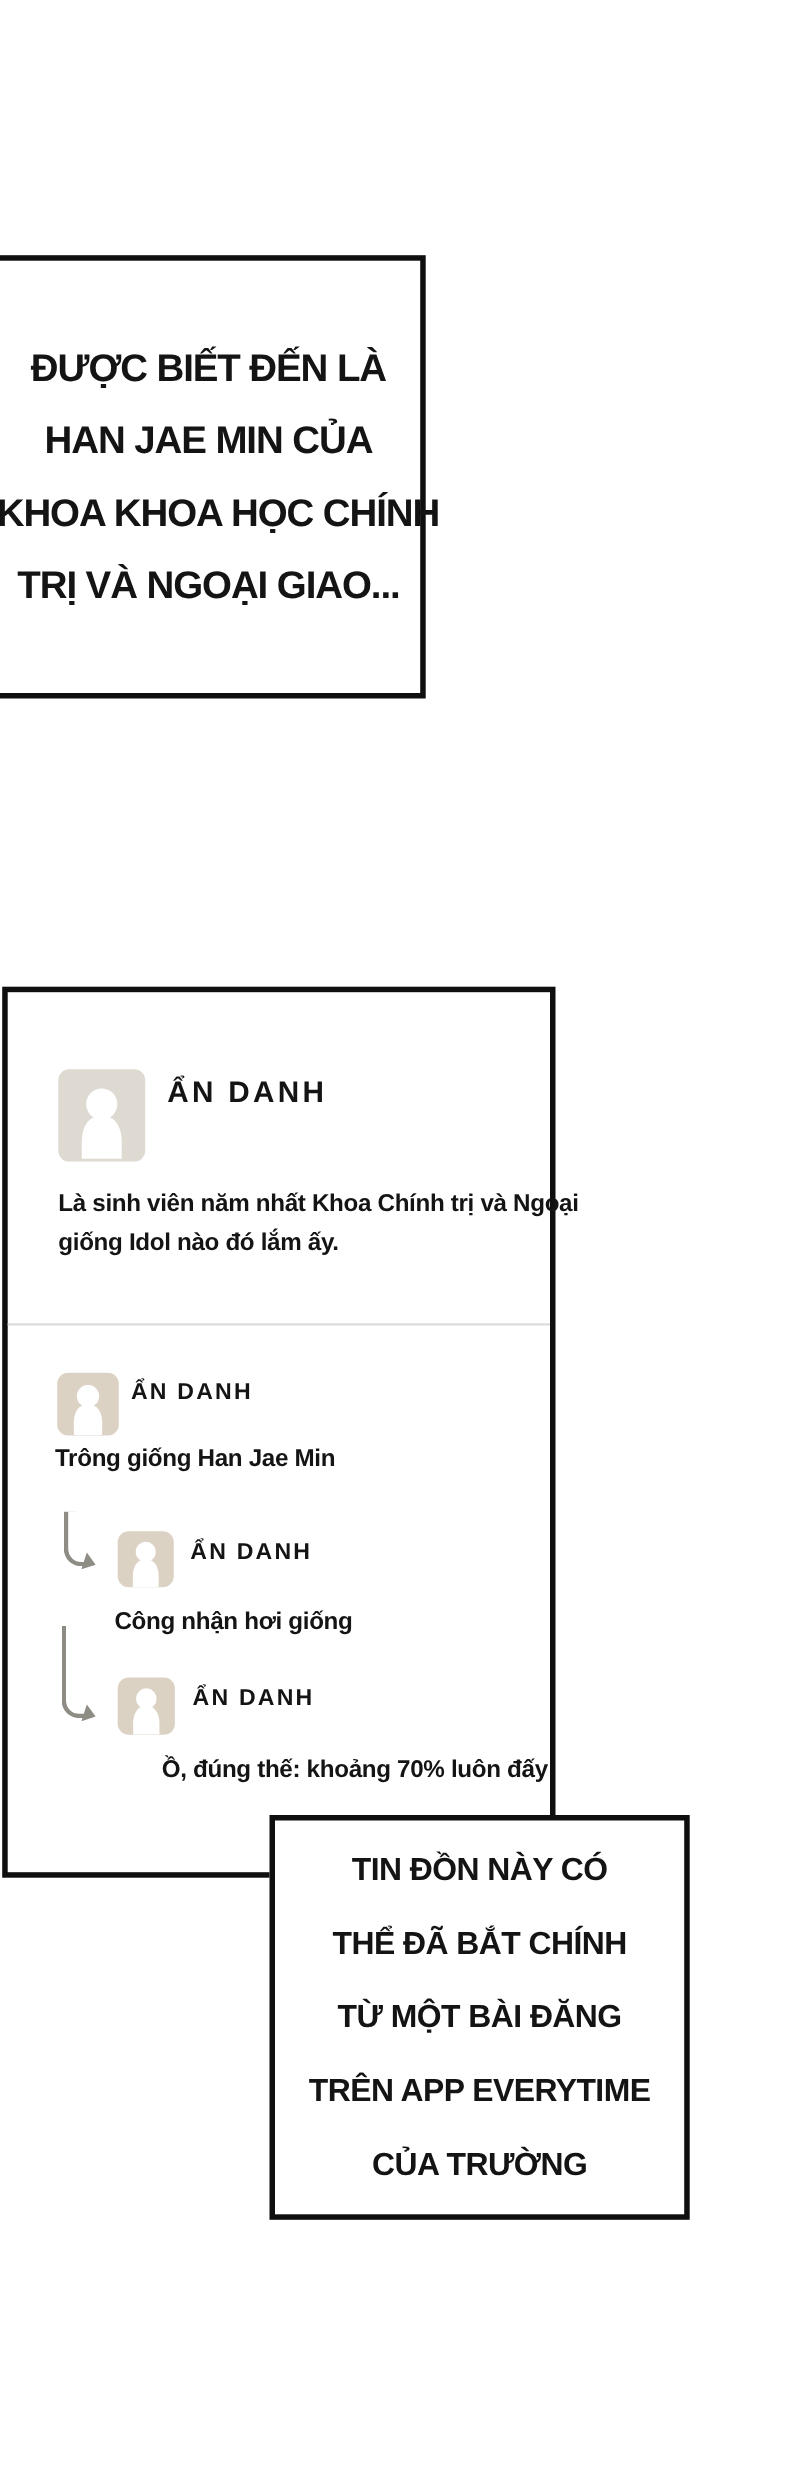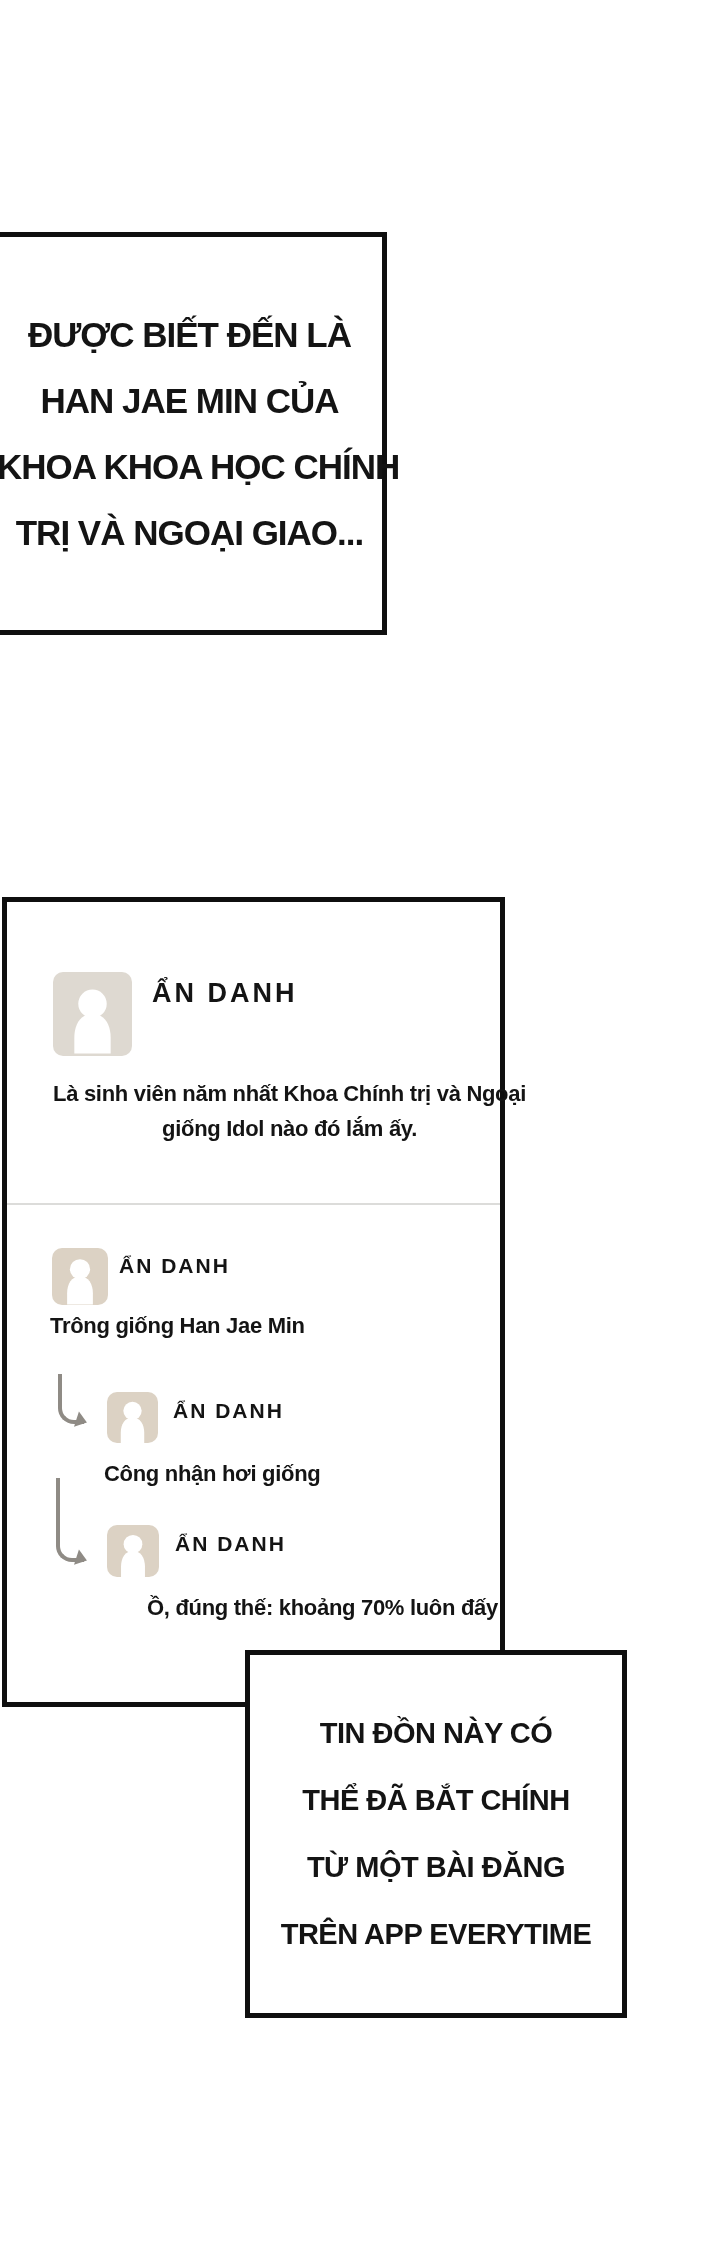--- a/index.html
+++ b/index.html
@@ -46,21 +46,20 @@
   }
 
   
   #forum-panel{
     position:absolute;
     left:2px;top:897px;width:503px;height:810px;
     background:#fff;
     border:5px solid var(--border);
     box-sizing:border-box;
     z-index:2;
-    text-align:center;
   }
   .avatar{
     position:absolute;
     border-radius:10px;
     overflow:hidden;
   }
   .avatar svg{display:block;width:100%;height:100%;}
   .name{
     position:absolute;
     font-weight:bold;
@@ -155,15 +154,16 @@
     </div>
     <div class="name small" style="left:168px;top:630px;">ẨN DANH</div>
     <div class="comment-text" style="left:103px;top:688px;margin-left:37px;">Ồ, đúng thế: khoảng 70% luôn đấy</div>
   </div>
 
   <div class="speech-box" id="speech-box-2">
     <div class="line">TIN ĐỒN NÀY CÓ</div>
     <div class="line">THỂ ĐÃ BẮT CHÍNH</div>
     <div class="line">TỪ MỘT BÀI ĐĂNG</div>
     <div class="line">TRÊN APP EVERYTIME</div>
+    <div class="line">CỦA TRƯỜNG</div>
   </div>
 
 </div>
 
 </body></html>

